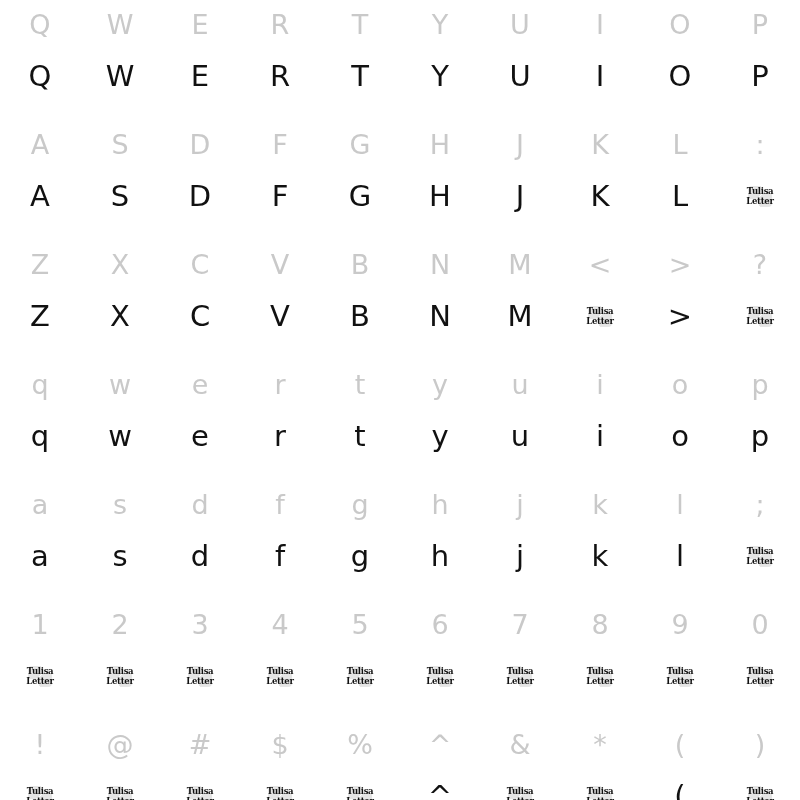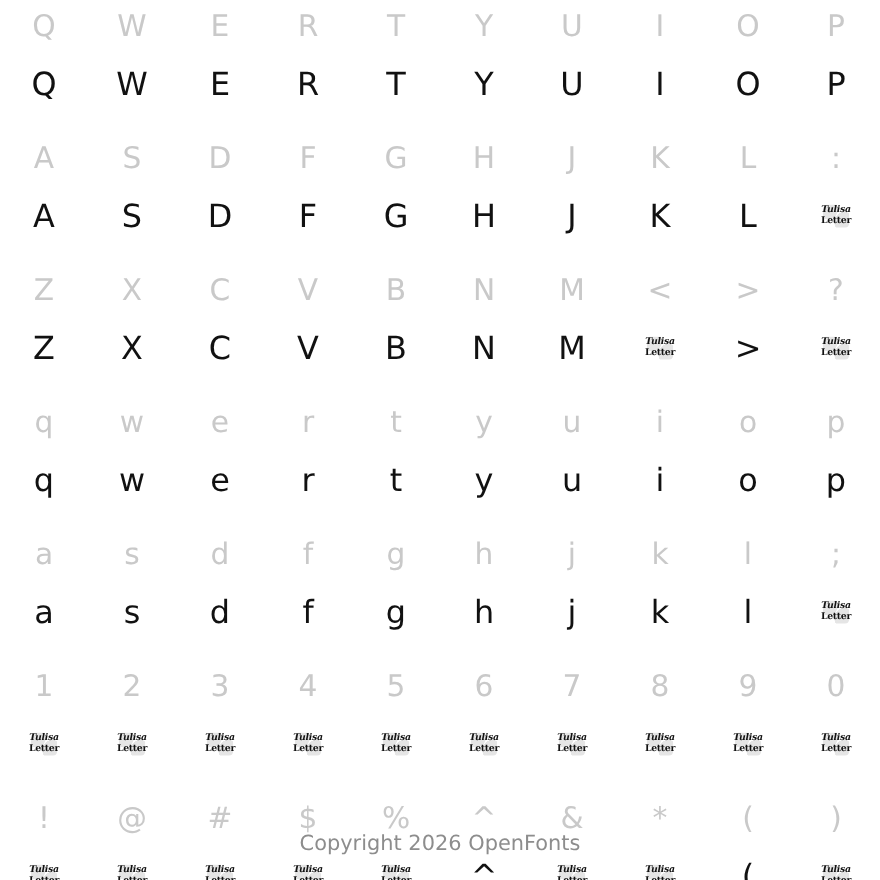--- a/index.html
+++ b/index.html
@@ -65,21 +65,20 @@
     text-align: center;
     color: #121212;
     font-family: "DejaVu Serif", serif;
     font-weight: 700;
     letter-spacing: -0.3px;
     line-height: 1;
   }
   .logo-mark .lm-top {
     top: 1px;
     font-size: 8.5px;
-    font-style: italic;
   }
   .logo-mark .lm-bot {
     top: 11px;
     font-size: 8.5px;
   }
   .logo-mark::before {
     content: "";
     position: absolute;
     left: 2px;
     top: 0px;
@@ -384,14 +383,13 @@
         </div>
         <div class="cell glyph">(</div>
         <div class="cell glyph">
           <span class="logo-mark">
             <span class="lm-top">Tulisa</span>
             <span class="lm-bot">Letter</span>
           </span>
         </div>
       </div>
     </div>
-  <div class="footer">Copyright 2026 OpenFonts</div>
 </div>
 
 </body></html>

